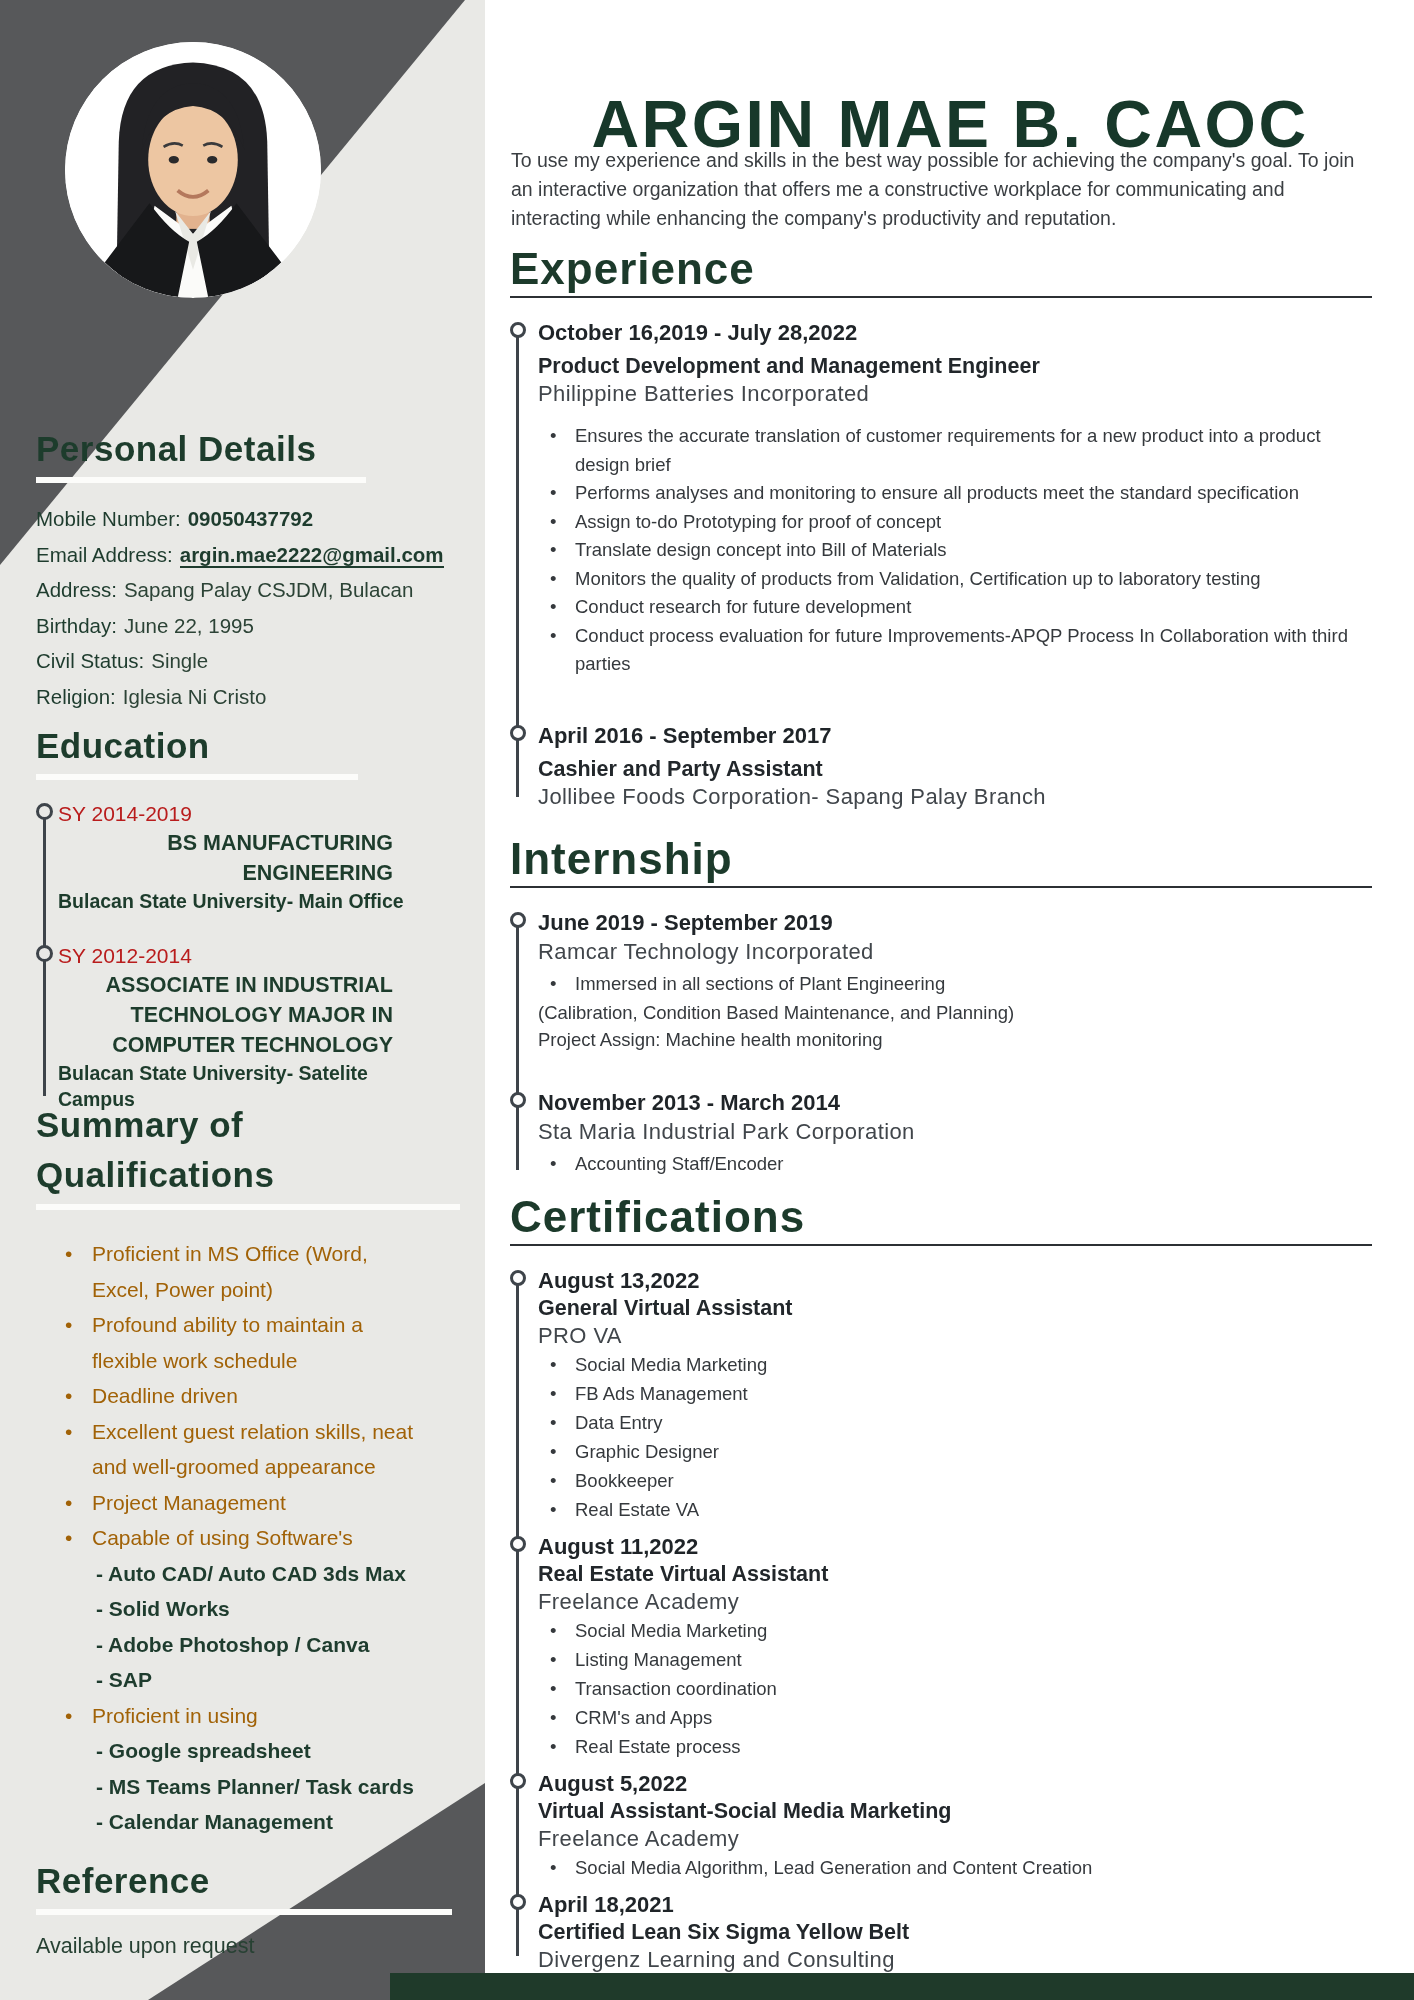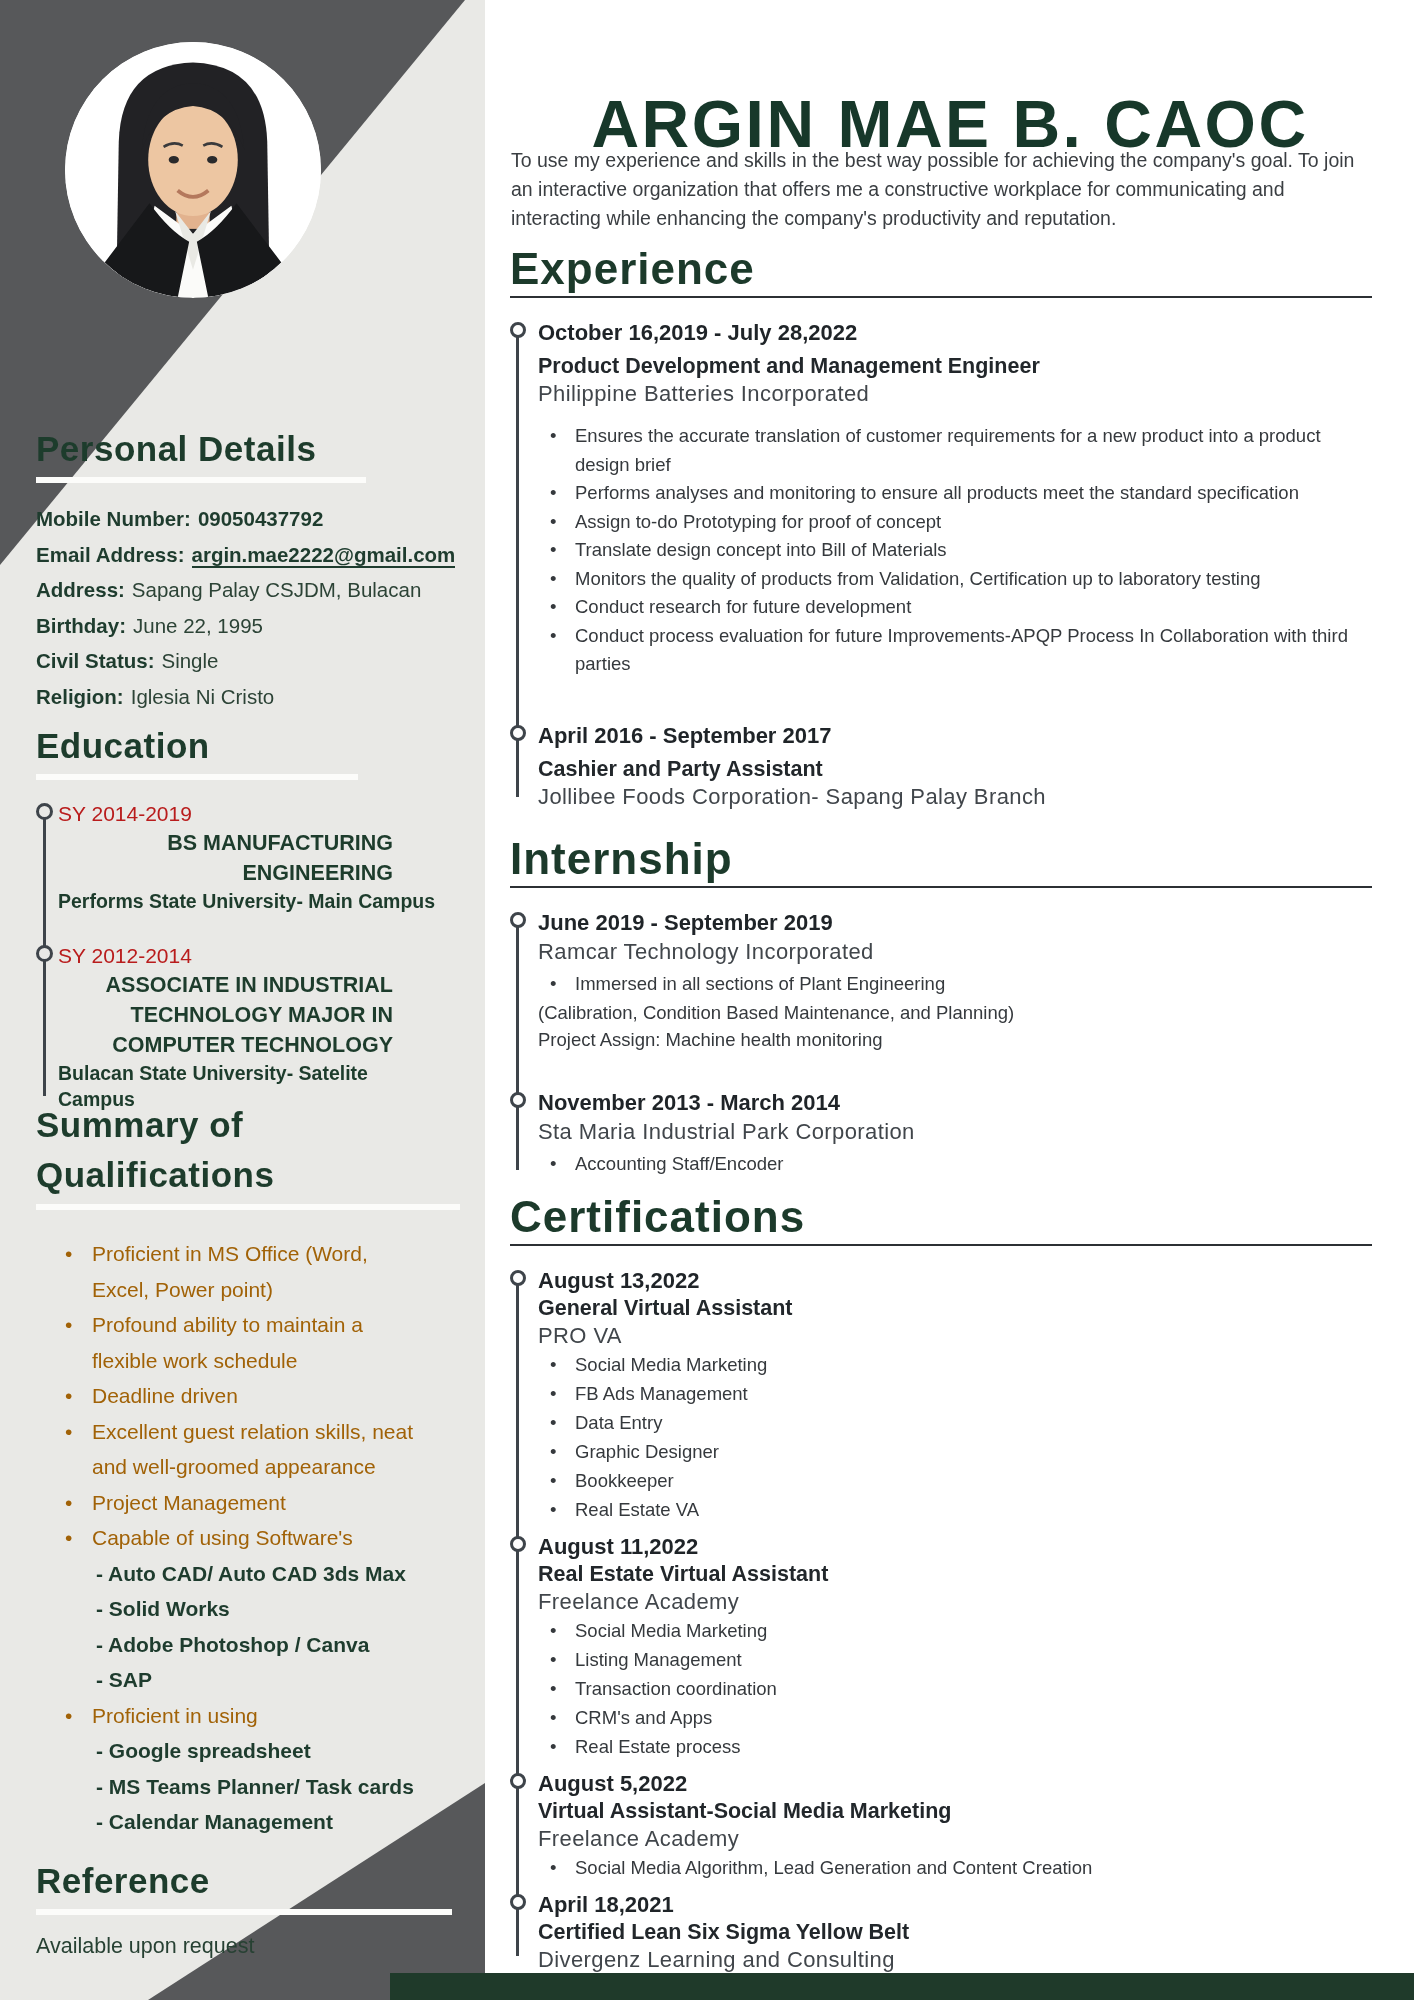--- a/index.html
+++ b/index.html
@@ -15,21 +15,21 @@
   .photo{position:absolute;left:65px;top:42px;width:256px;height:256px;border-radius:50%;
          overflow:hidden;background:#ffffff;}
   .photo svg{display:block;}
 
   .s-sec{position:absolute;left:36px;width:400px;}
   .s-h2{font-size:35px;font-weight:bold;color:#1d3c2c;line-height:48px;letter-spacing:.5px;}
   .s-underline{height:6px;background:#fcfcfa;margin-top:4px;}
   .w-pd{width:330px;} .w-edu{width:322px;} .w-quals{width:424px;} .w-ref{width:416px;}
 
   .pd-rows{margin-top:18px;font-size:20.5px;line-height:35.5px;color:#1e3c2e;width:430px;}
-  .pd-label{font-weight:bold;margin-right:7px;}
+  .pd-label{font-weight:normal;margin-right:7px;}
   .pd-value{color:#2c4336;}
   .pd-value.bold{font-weight:bold;color:#1e3c2e;}
   .pd-value.link{font-weight:bold;color:#1e3c2e;border-bottom:2.5px solid #1e3c2e;cursor:pointer;}
 
   .edu-timeline{position:relative;margin-top:20px;padding-left:22px;}
   .edu-timeline::before{content:'';position:absolute;left:7px;top:12px;bottom:16px;width:2.5px;background:#3e444a;}
   .edu-entry{position:relative;margin-bottom:28px;}
   .edu-entry:last-child{margin-bottom:0;}
   .edu-dot{position:absolute;left:-22px;top:3px;width:11px;height:11px;border:3.5px solid #3e444a;
            background:#e9e9e6;border-radius:50%;}
@@ -143,21 +143,21 @@
     </section>
 
     <section class="s-sec" style="top:722px">
       <div class="s-h2">Education</div>
       <div class="s-underline w-edu"></div>
       <div class="edu-timeline">
         <div class="edu-entry">
           <span class="edu-dot"></span>
           <div class="edu-period">SY 2014-2019</div>
           <div class="edu-degree">BS MANUFACTURING ENGINEERING</div>
-          <div class="edu-school">Performs State University- Main Campus</div>
+          <div class="edu-school">Bulacan State University- Main Office</div>
         </div>
         <div class="edu-entry">
           <span class="edu-dot"></span>
           <div class="edu-period">SY 2012-2014</div>
           <div class="edu-degree">ASSOCIATE IN INDUSTRIAL TECHNOLOGY MAJOR IN COMPUTER TECHNOLOGY</div>
           <div class="edu-school">Bulacan State University- Satelite Campus</div>
         </div>
       </div>
     </section>
 

